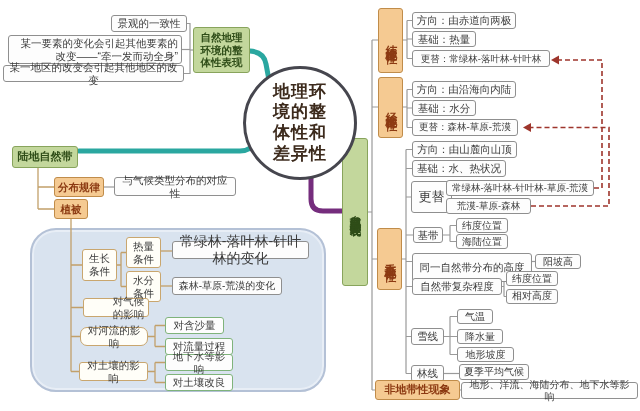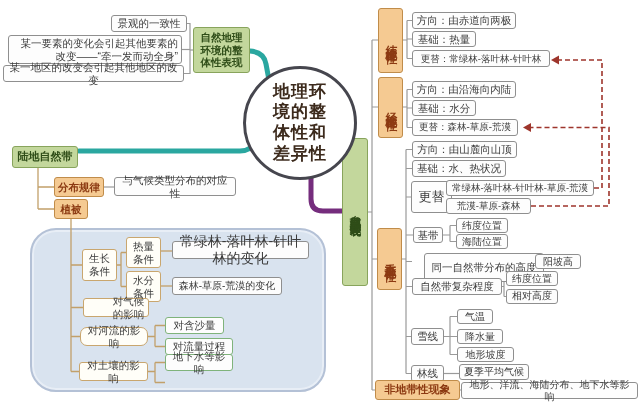--- a/index.html
+++ b/index.html
@@ -97,20 +97,21 @@
   <div class="node tanb" style="left:126px;top:237px;width:35px;height:31px;">热量条件</div>
   <div class="node" style="left:172px;top:241px;width:137px;height:18px;font-size:14px;">常绿林-落叶林-针叶林的变化</div>
   <div class="node tanb" style="left:126px;top:271px;width:35px;height:31px;">水分条件</div>
   <div class="node" style="left:172px;top:277px;width:110px;height:18px;font-size:10px;">森林-草原-荒漠的变化</div>
   <div class="node tanb" style="left:83px;top:298px;width:66px;height:19px;padding-left:28px;">对气候的影响</div>
   <div class="node tanb" style="left:80px;top:327px;width:68px;height:19px;border-radius:7px;">对河流的影响</div>
   <div class="node greenb" style="left:165px;top:317px;width:59px;height:17px;">对含沙量</div>
   <div class="node greenb" style="left:165px;top:338px;width:68px;height:17px;">对流量过程</div>
   <div class="node tanb" style="left:79px;top:362px;width:69px;height:19px;">对土壤的影响</div>
   <div class="node greenb" style="left:165px;top:354px;width:68px;height:17px;">地下水等影响</div>
+  <div class="node greenb" style="left:165px;top:374px;width:68px;height:17px;">对土壤改良</div>
 
   <div class="node green vert" style="left:342px;top:138px;width:26px;height:148px;font-size:11px;letter-spacing:1px;">自然地理环境的差异性表现</div>
 
   <div class="node orange vert" style="left:378px;top:8px;width:25px;height:65px;font-size:11.5px;">纬度地带性</div>
   <div class="node" style="left:412px;top:12px;width:104px;height:17px;">方向：由赤道向两极</div>
   <div class="node" style="left:412px;top:31px;width:64px;height:16px;">基础：热量</div>
   <div class="node sm" style="left:412px;top:50px;width:138px;height:17px;">更替：常绿林-落叶林-针叶林</div>
 
   <div class="node orange vert" style="left:378px;top:77px;width:25px;height:61px;font-size:11.5px;">经度地带性</div>
   <div class="node" style="left:412px;top:81px;width:104px;height:17px;">方向：由沿海向内陆</div>
@@ -119,21 +120,21 @@
 
   <div class="node orange vert" style="left:377px;top:228px;width:25px;height:62px;font-size:11.5px;">垂直地带性</div>
   <div class="node" style="left:412px;top:141px;width:105px;height:17px;">方向：由山麓向山顶</div>
   <div class="node" style="left:412px;top:160px;width:94px;height:17px;">基础：水、热状况</div>
   <div class="node" style="left:411px;top:181px;width:41px;height:32px;font-size:13px;">更替</div>
   <div class="node sm" style="left:446px;top:180px;width:148px;height:16px;">常绿林-落叶林-针叶林-草原-荒漠</div>
   <div class="node sm" style="left:446px;top:198px;width:85px;height:16px;">荒漠-草原-森林</div>
   <div class="node" style="left:413px;top:227px;width:30px;height:16px;">基带</div>
   <div class="node" style="left:456px;top:218px;width:52px;height:15px;font-size:10px;">纬度位置</div>
   <div class="node" style="left:456px;top:234px;width:52px;height:15px;font-size:10px;">海陆位置</div>
-  <div class="node" style="left:412px;top:253px;width:120px;height:29px;margin-left:12px;">同一自然带分布的高度</div>
+  <div class="node" style="left:412px;top:253px;width:120px;height:29px;">同一自然带分布的高度</div>
   <div class="node" style="left:535px;top:254px;width:46px;height:15px;font-size:10px;">阳坡高</div>
   <div class="node" style="left:412px;top:278px;width:90px;height:17px;">自然带复杂程度</div>
   <div class="node" style="left:506px;top:271px;width:52px;height:15px;font-size:10px;">纬度位置</div>
   <div class="node" style="left:506px;top:289px;width:52px;height:15px;font-size:10px;font-family:Liberation Mono, monospace;">相对高度</div>
   <div class="node" style="left:457px;top:309px;width:36px;height:15px;font-size:10px;">气温</div>
   <div class="node" style="left:411px;top:328px;width:33px;height:17px;">雪线</div>
   <div class="node" style="left:457px;top:329px;width:46px;height:15px;font-size:10px;">降水量</div>
   <div class="node" style="left:457px;top:347px;width:57px;height:15px;font-size:10px;">地形坡度</div>
   <div class="node" style="left:411px;top:365px;width:33px;height:17px;">林线</div>
   <div class="node" style="left:459px;top:364px;width:70px;height:16px;font-size:10px;">夏季平均气候</div>

